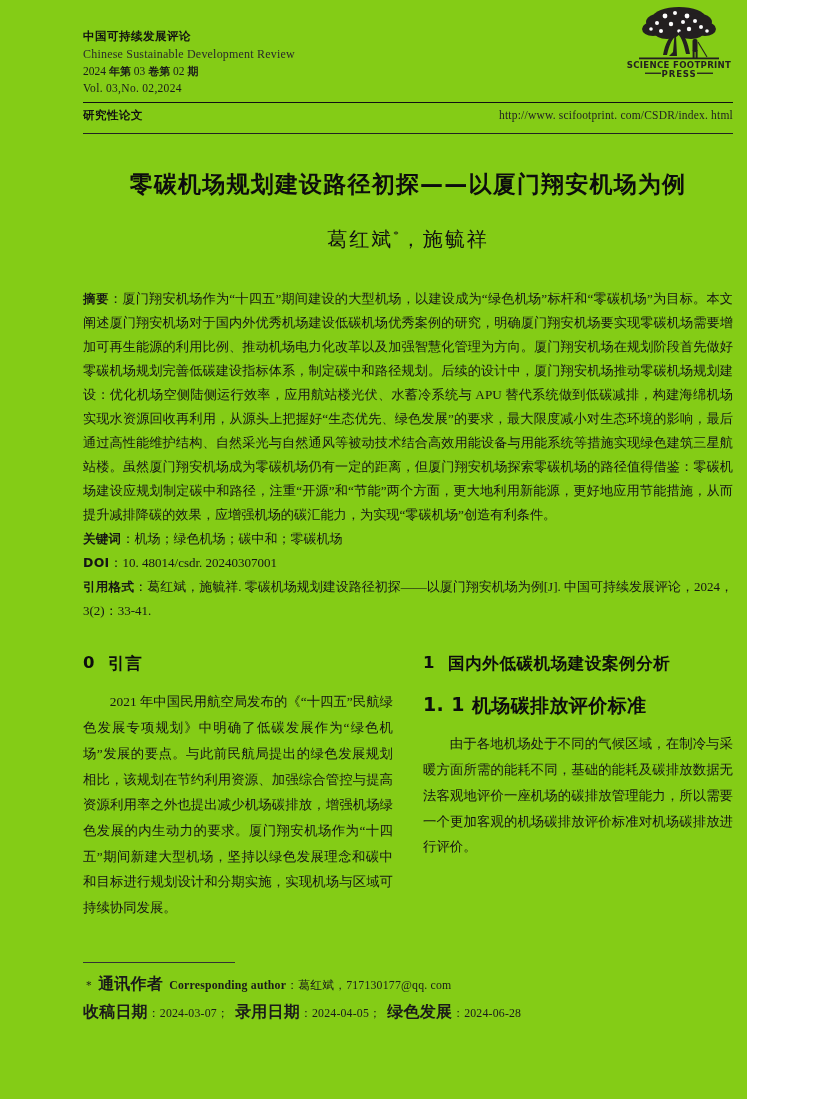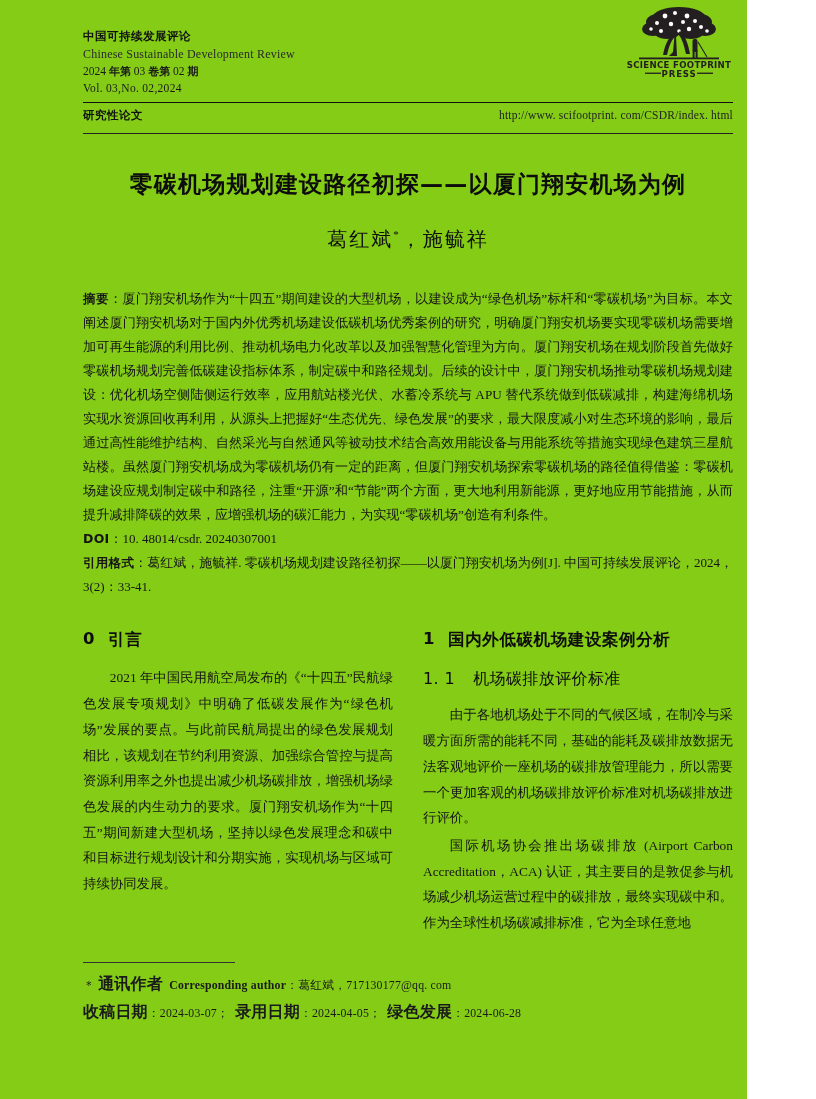--- a/index.html
+++ b/index.html
@@ -171,27 +171,27 @@
     font-size: 16.5px;
     font-weight: bold;
     letter-spacing: 0.6px;
     color: #0d0d0d;
     margin: 0 0 14px 0;
     display: flex;
     gap: 13px;
   }
   .h2 {
     font-family: "DejaVu Sans", "Liberation Sans", sans-serif;
-    font-size: 16px;
-    font-weight: normal;
+    font-size: 19px;
+    font-weight: bold;
     letter-spacing: 0.4px;
     color: #0d0d0d;
     margin: 18px 0 12px 0;
     display: flex;
-    gap: 18px;
+    gap: 7px;
   }
   .para {
     font-size: 13.4px;
     line-height: 1.92;
     text-align: justify;
     text-justify: inter-ideograph;
     text-indent: 2em;
     margin: 0 0 2px 0;
     color: #151515;
   }
@@ -298,20 +298,21 @@
     <hr class="rule-thin">
 
     <div class="title">零碳机场规划建设路径初探——以厦门翔安机场为例</div>
 
     <div class="authors"><span>葛红斌</span><sup>*</sup><span>，施毓祥</span></div>
 
 
     <div class="abs-block">
       <p><span class="lbl">摘要</span><span>：</span><span>厦门翔安机场作为“十四五”期间建设的大型机场，以建设成为“绿色机场”标杆和“零碳机场”为目标。本文阐述厦门翔安机场对于国内外优秀机场建设低碳机场优秀案例的研究，明确厦门翔安机场要实现零碳机场需要增加可再生能源的利用比例、推动机场电力化改革以及加强智慧化管理为方向。厦门翔安机场在规划阶段首先做好零碳机场规划完善低碳建设指标体系，制定碳中和路径规划。后续的设计中，厦门翔安机场推动零碳机场规划建设：优化机场空侧陆侧运行效率，应用航站楼光伏、水蓄冷系统与 APU 替代系统做到低碳减排，构建海绵机场实现水资源回收再利用，从源头上把握好“生态优先、绿色发展”的要求，最大限度减小对生态环境的影响，最后通过高性能维护结构、自然采光与自然通风等被动技术结合高效用能设备与用能系统等措施实现绿色建筑三星航站楼。虽然厦门翔安机场成为零碳机场仍有一定的距离，但厦门翔安机场探索零碳机场的路径值得借鉴：零碳机场建设应规划制定碳中和路径，注重“开源”和“节能”两个方面，更大地利用新能源，更好地应用节能措施，从而提升减排降碳的效果，应增强机场的碳汇能力，为实现“零碳机场”创造有利条件。</span></p>
 
+      <div class="meta-line"><span class="lbl">关键词</span><span>：</span><span>机场；绿色机场；碳中和；零碳机场</span></div>
 
       <div class="meta-line"><span class="lbl">DOI</span><span>：</span><span>10. 48014/csdr. 20240307001</span></div>
 
       <div class="meta-line"><span class="lbl">引用格式</span><span>：</span><span>葛红斌，施毓祥. 零碳机场规划建设路径初探——以厦门翔安机场为例[J]. 中国可持续发展评论，2024，3(2)：33-41.</span></div>
     </div>
 
     <div class="body-cols">
 
       <div class="col">
         <div class="h1">
@@ -324,21 +325,20 @@
       <div class="col">
         <div class="h1">
           <span>1</span>
           <span>国内外低碳机场建设案例分析</span>
         </div>
         <div class="h2">
           <span>1. 1</span>
           <span>机场碳排放评价标准</span>
         </div>
         <p class="para">由于各地机场处于不同的气候区域，在制冷与采暖方面所需的能耗不同，基础的能耗及碳排放数据无法客观地评价一座机场的碳排放管理能力，所以需要一个更加客观的机场碳排放评价标准对机场碳排放进行评价。</p>
-        <p class="para">国际机场协会推出场碳排放 (Airport Carbon Accreditation，ACA) 认证，其主要目的是敦促参与机场减少机场运营过程中的碳排放，最终实现碳中和。作为全球性机场碳减排标准，它为全球任意地</p>
       </div>
 
     </div>
   </div>
 
   <div class="footnote">
     <hr class="fn-rule">
     <div class="fn-line"><span>＊</span> <span class="fn-b">通讯作者</span>&nbsp;&nbsp;<span class="fn-b-en">Corresponding author</span><span>：</span><span>葛红斌，717130177@qq. com</span></div>
     <div class="fn-line"><span class="fn-b">收稿日期</span>：<span>2024-03-07；</span>&nbsp;&nbsp;<span class="fn-b">录用日期</span>：<span>2024-04-05；</span>&nbsp;&nbsp;<span class="fn-b">绿色发展</span>：<span>2024-06-28</span></div>
   </div>

